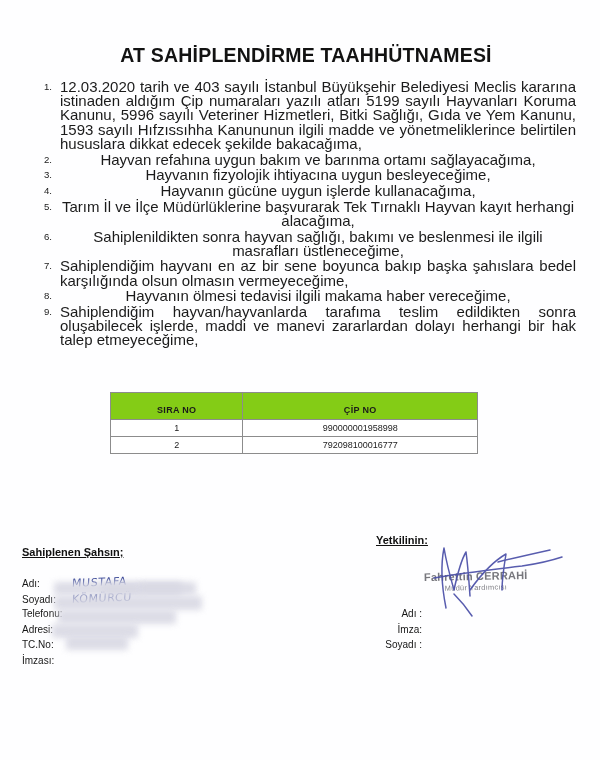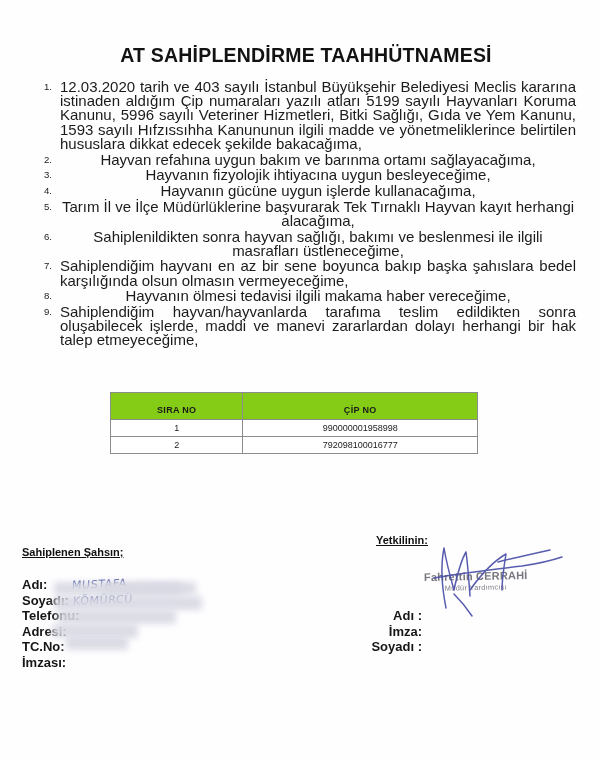--- a/index.html
+++ b/index.html
@@ -118,24 +118,23 @@
   }
   .sig-right .sig-heading { margin-left: 10px; }
 
   .sig-row {
     display: flex;
     align-items: baseline;
     height: 15.5px;
     position: relative;
   }
   .sig-label {
-    font-size: 13px;
+    font-size: 10px;
     color: #161616;
     white-space: nowrap;
-    font-weight: bold;
   }
   .sig-left .sig-label { flex: 0 0 46px; }
   .sig-right .sig-label {
     flex: 0 0 56px;
     text-align: right;
     padding-right: 4px;
     margin-top: 43px;
   }
 
   

